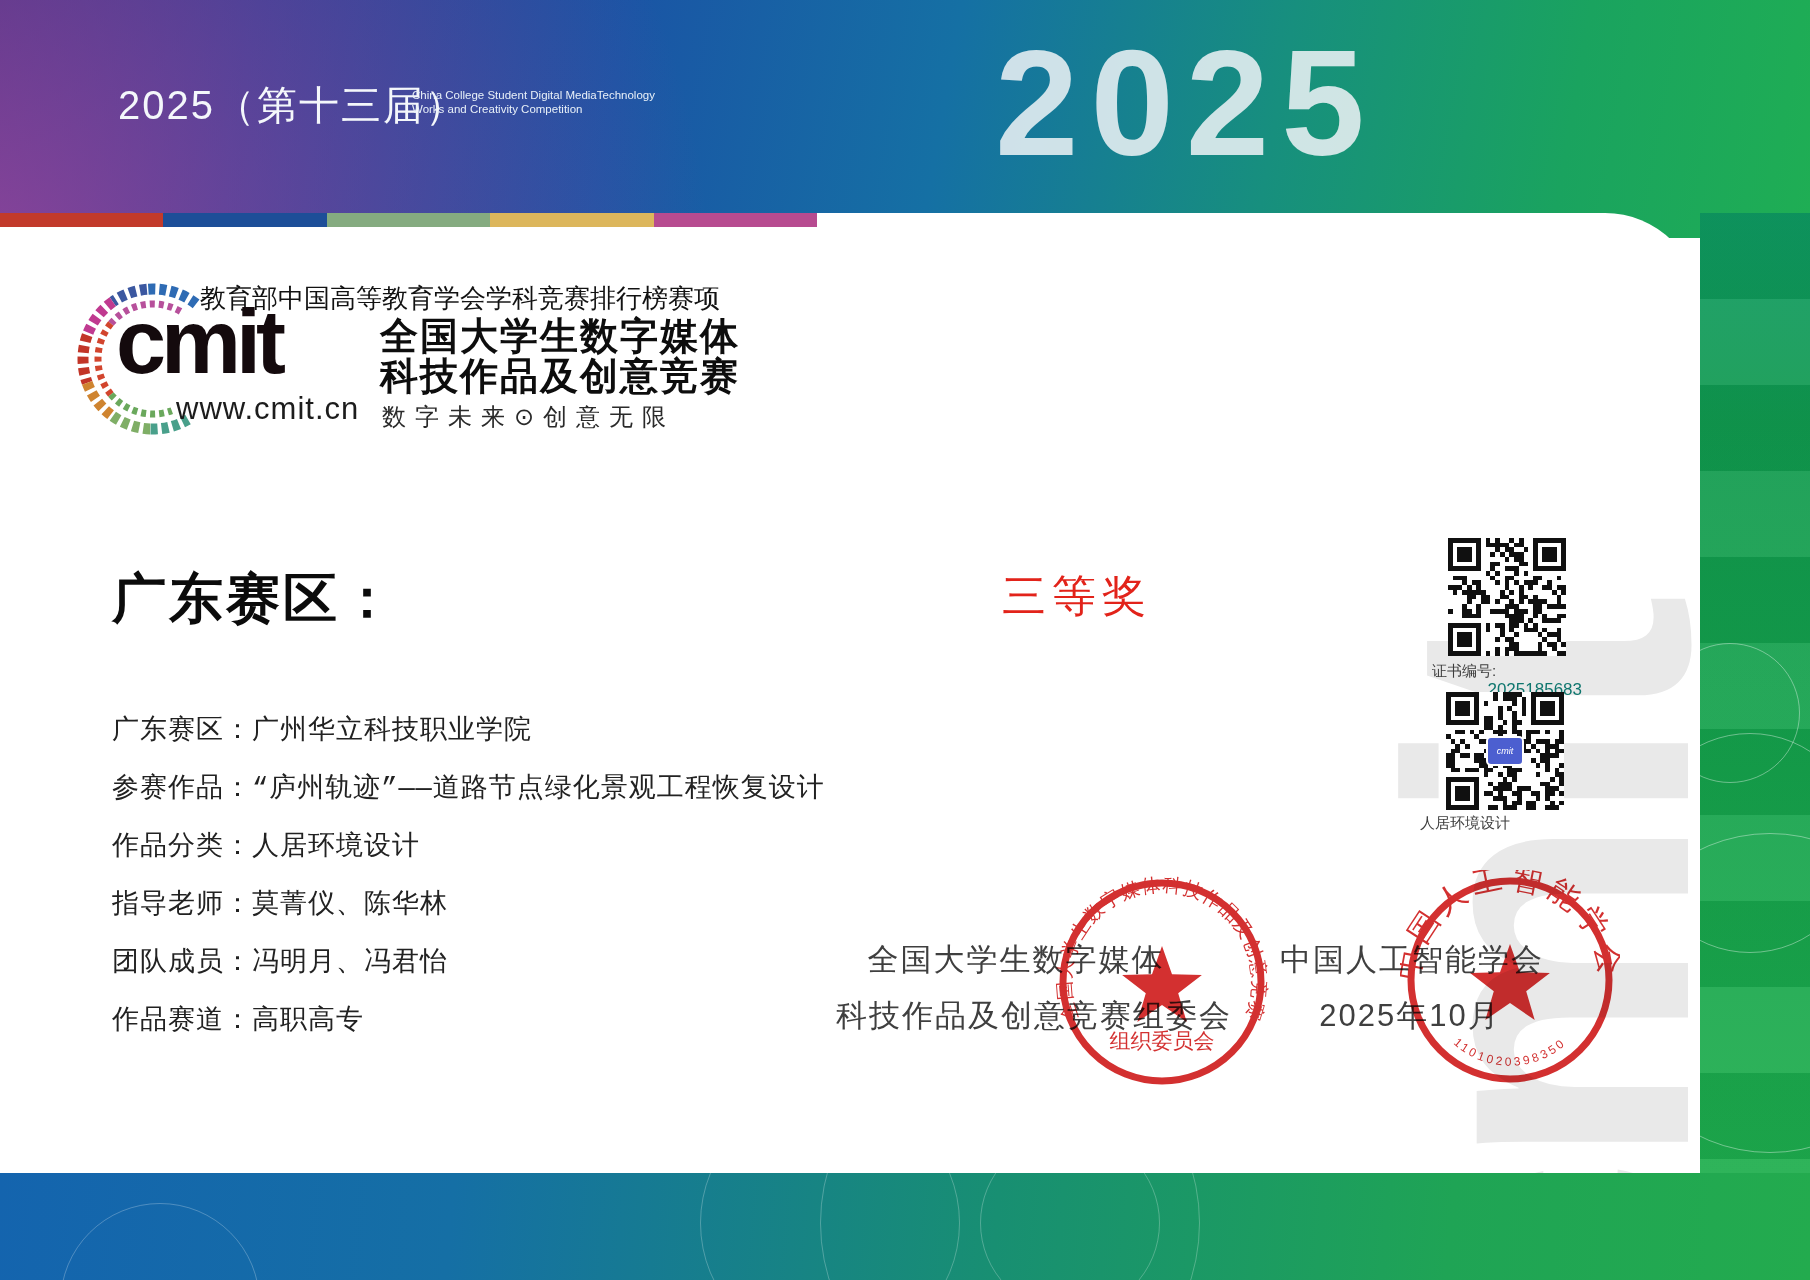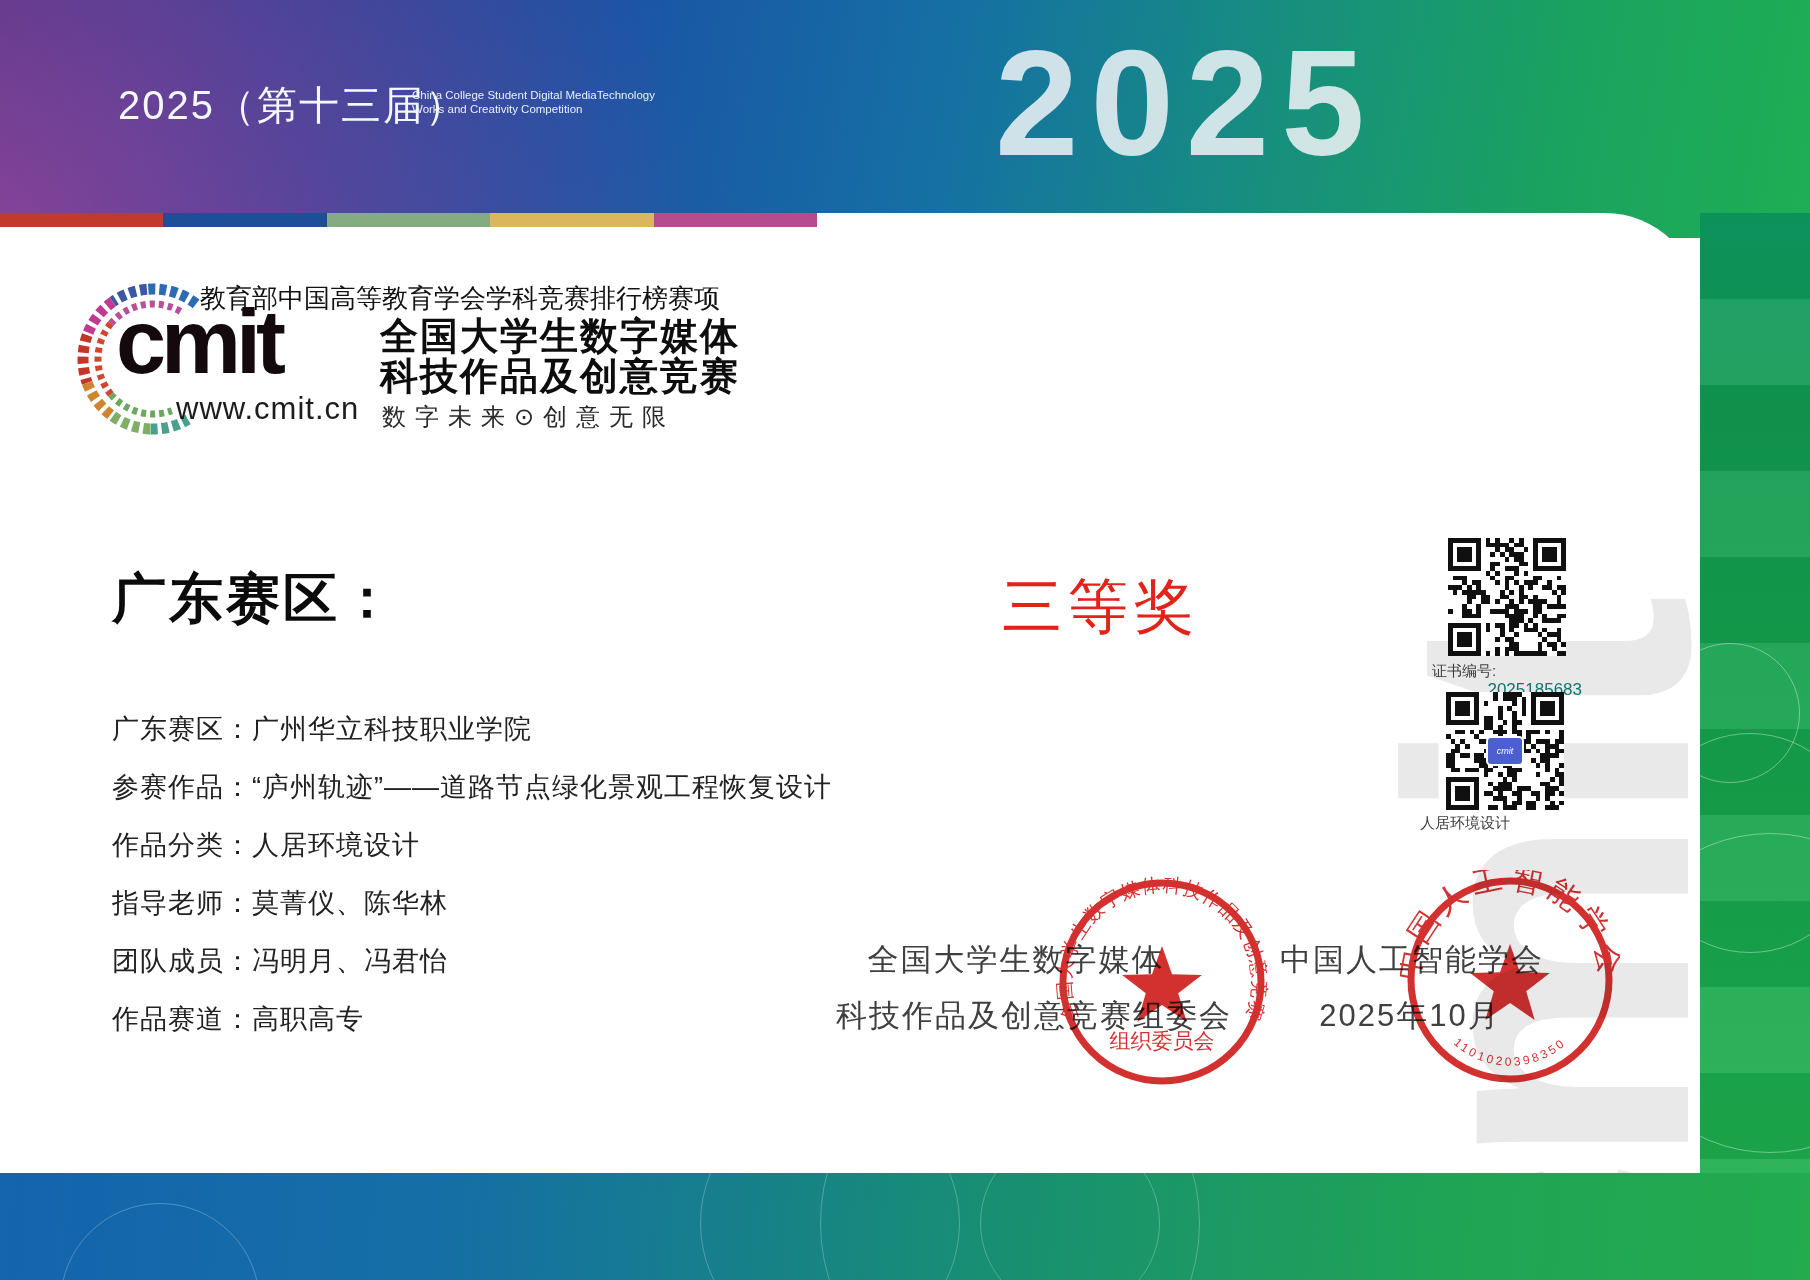--- a/index.html
+++ b/index.html
@@ -33,26 +33,26 @@
   .logo-arc { position:absolute; left:58px; top:58px; z-index:2; }
   .wordmark { position:absolute; left:116px; top:84px; font-size:90px; font-weight:bold;
     letter-spacing:-5px; color:#140a0d; line-height:1; z-index:2; }
   .website { position:absolute; left:176px; top:178px; font-size:31px; color:#1c1c1c; letter-spacing:1px; z-index:2; }
   .cmit-title { position:absolute; left:380px; top:103px; font-size:38px; line-height:40px;
     font-weight:900; color:#0d0d0d; letter-spacing:2px; z-index:2; }
   .slogan { position:absolute; left:382px; top:188px; font-size:24px; color:#2a2a2a; letter-spacing:9px; z-index:2; }
 
   .region-title { position:absolute; left:112px; top:350px; font-size:54px; font-weight:bold;
     color:#0b0b0b; letter-spacing:3px; z-index:2; }
-  .award { position:absolute; left:1002px; top:354px; font-size:60px; letter-spacing:6px; z-index:2; }
+  .award { position:absolute; left:1002px; top:354px; font-size:44px; letter-spacing:6px; z-index:2; }
 
   .fields { position:absolute; left:112px; top:498px; z-index:2; }
   .field-row { height:58px; font-size:27px; color:#262626; letter-spacing:1px; white-space:nowrap; }
   .field-row .lbl { color:#222; }
-  .field-row .val { color:#222; }
+  .field-row .val { color:#222;font-family:Liberation Mono, monospace; }
 
   .qr-box { position:absolute; z-index:2; }
   .qr-caption { position:absolute; text-align:left; font-size:15px; color:#3d3d3d; z-index:2; }
   .qr-certno { position:absolute; text-align:right; font-size:17px; color:#0f766e; z-index:2; }
   .qr-chip { position:absolute; left:40px; top:44px; width:38px; height:30px; background:#4c5fd0;
     border:2px solid #fff; border-radius:5px; color:#fff; font-size:9px; font-style:italic;
     text-align:center; line-height:26px; }
 
   .sig { position:absolute; text-align:center; font-size:31px; color:#3f3f3f; letter-spacing:2px; z-index:2; white-space:nowrap; }
   .stamp { position:absolute; width:220px; height:220px; z-index:3; opacity:.92; mix-blend-mode:multiply; }

